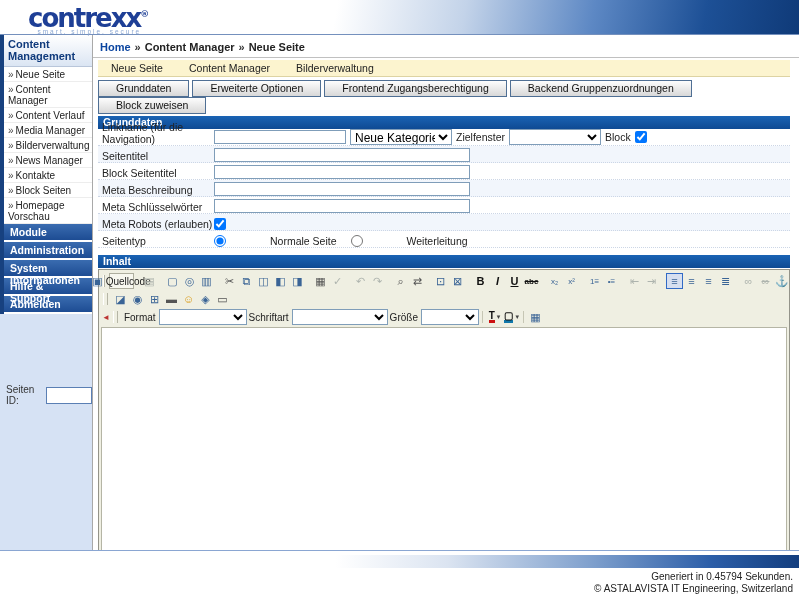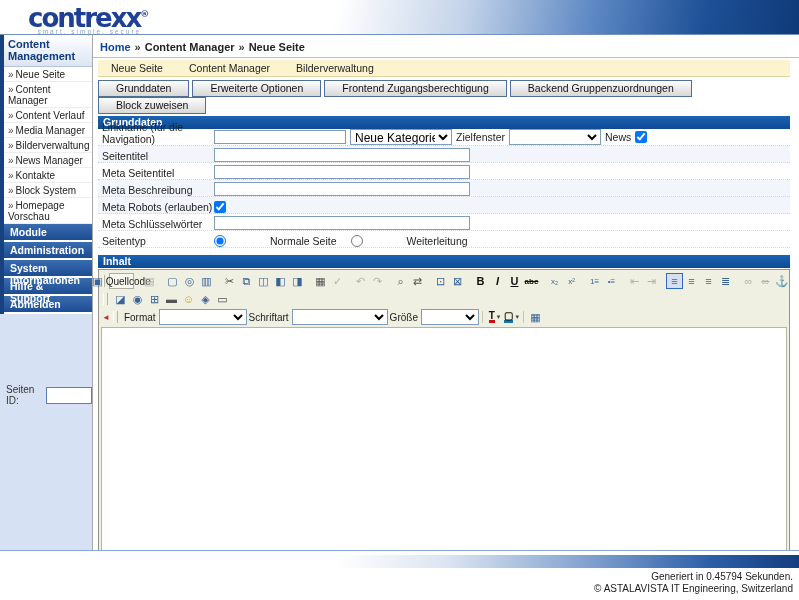--- a/index.html
+++ b/index.html
@@ -102,21 +102,21 @@
     <div class="side-top">
       <div class="shead">Content Management</div>
       <div id="side-items">
           <div class="sitem"><span class="arr">»</span><span>Neue Seite</span></div>
           <div class="sitem"><span class="arr">»</span><span>Content Manager</span></div>
           <div class="sitem"><span class="arr">»</span><span>Content Verlauf</span></div>
           <div class="sitem"><span class="arr">»</span><span>Media Manager</span></div>
           <div class="sitem"><span class="arr">»</span><span>Bilderverwaltung</span></div>
           <div class="sitem"><span class="arr">»</span><span>News Manager</span></div>
           <div class="sitem"><span class="arr">»</span><span>Kontakte</span></div>
-          <div class="sitem"><span class="arr">»</span><span>Block System</span></div>
+          <div class="sitem"><span class="arr">»</span><span>Block Seiten</span></div>
           <div class="sitem"><span class="arr">»</span><span>Homepage Vorschau</span></div>
         </div>
       <div id="side-sections">
           <div class="sbar">Module</div>
           <div class="sbar">Administration</div>
           <div class="sbar">System Informationen</div>
           <div class="sbar">Hilfe &amp; Support</div>
           <div class="sbar">Abmelden</div>
         </div>
     </div>
@@ -139,57 +139,57 @@
 
     <div class="bluebar">Grunddaten</div>
 
     <div class="frow">
       <div class="flabel">Linkname (für die Navigation)</div>
       <div class="fctl">
         <input class="tin small" type="text" value="" style="">
         <select class="sel-cat"><option>Neue Kategorie</option></select>
         <span class="inlabel">Zielfenster</span>
         <select class="sel-zf"><option></option></select>
-        <span class="inlabel">News</span>
+        <span class="inlabel">Block</span>
         <input type="checkbox" checked="" style="">
       </div>
     </div>
 
     <div class="frow tint">
       <div class="flabel">Seitentitel</div>
       <div class="fctl">
           <input class="tin wide" type="text" style="">
         </div>
     </div>
 
     <div class="frow">
-      <div class="flabel">Meta Seitentitel</div>
+      <div class="flabel">Block Seitentitel</div>
       <div class="fctl">
           <input class="tin wide" type="text" style="">
         </div>
     </div>
 
     <div class="frow tint">
       <div class="flabel">Meta Beschreibung</div>
       <div class="fctl">
           <input class="tin wide" type="text" style="">
         </div>
     </div>
 
+    <div class="frow">
+      <div class="flabel">Meta Schlüsselwörter</div>
+      <div class="fctl">
+          <input class="tin wide" type="text" style="">
+        </div>
+    </div>
+
     <div class="frow tint">
       <div class="flabel">Meta Robots (erlauben)</div>
       <div class="fctl">
           <input type="checkbox" checked="" style="">
-        </div>
-    </div>
-
-    <div class="frow">
-      <div class="flabel">Meta Schlüsselwörter</div>
-      <div class="fctl">
-          <input class="tin wide" type="text" style="">
         </div>
     </div>
 
     <div class="frow">
       <div class="flabel">Seitentyp</div>
       <div class="fctl rgroup">
         <input type="radio" name="seitentyp" checked="" style="">
         <label>Normale Seite</label>
         <input type="radio" name="seitentyp" style="">
         <label>Weiterleitung</label>

